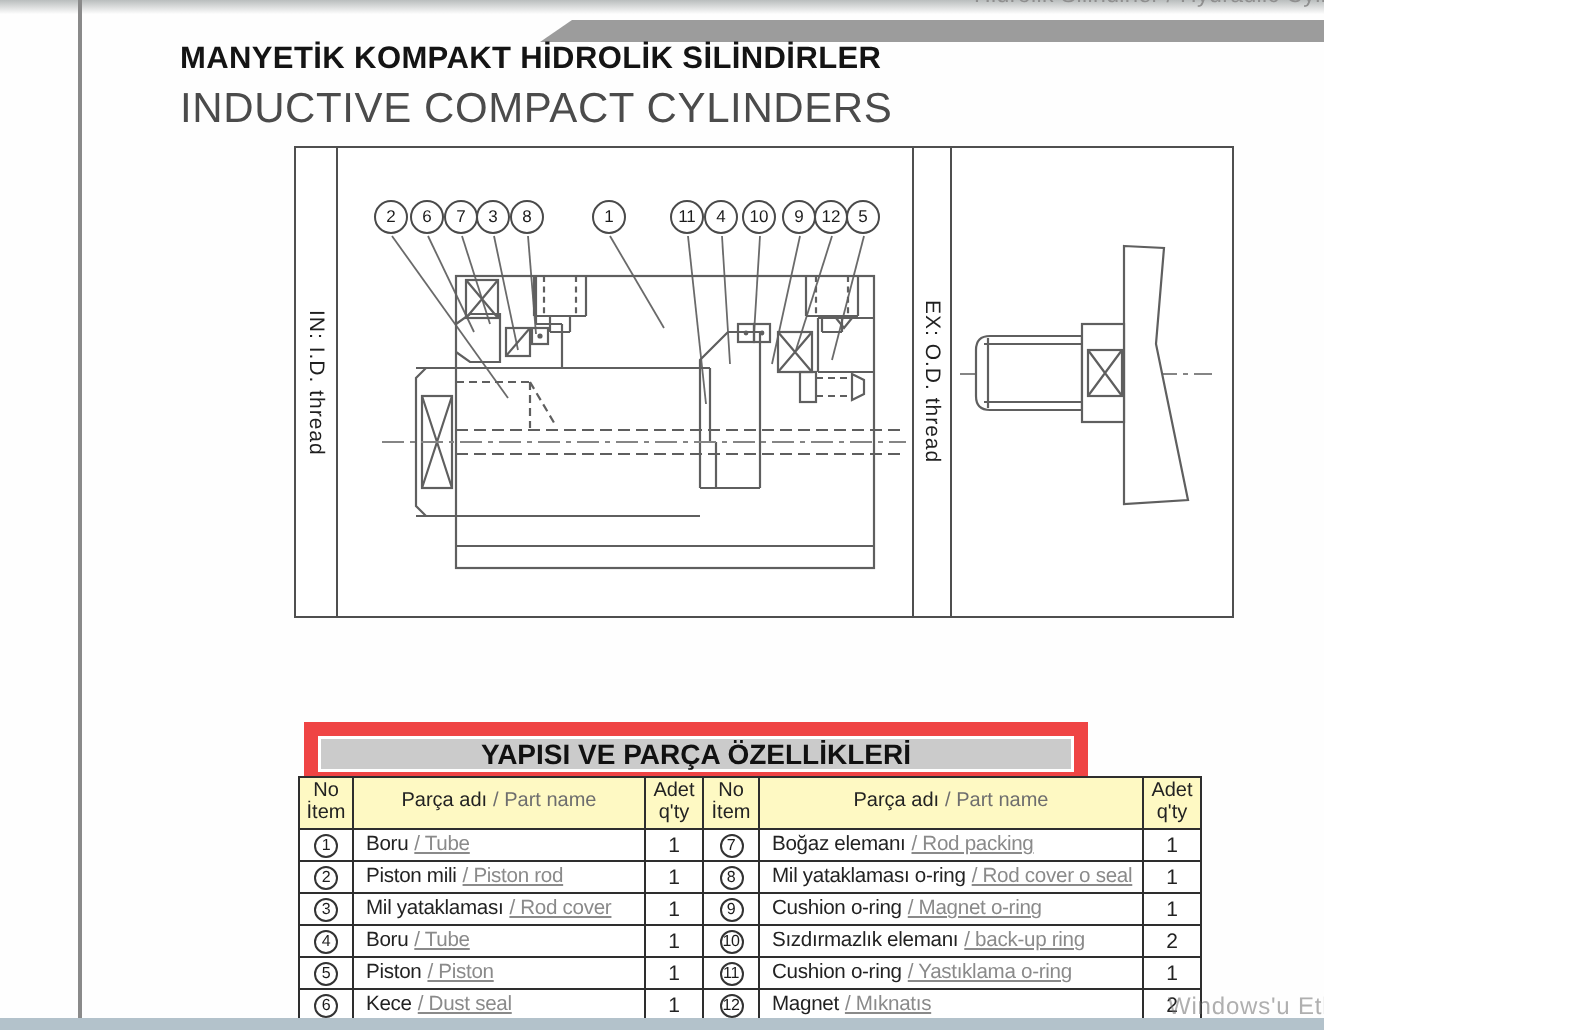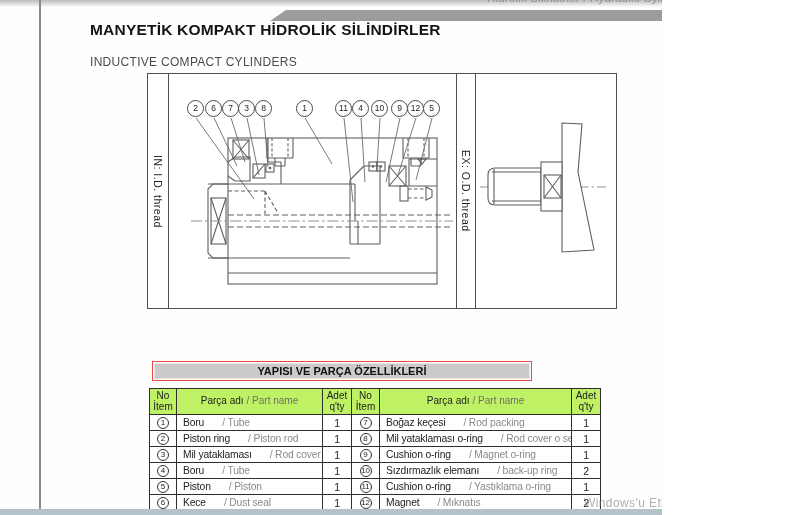--- a/index.html
+++ b/index.html
@@ -8,53 +8,53 @@
   .top-gradient{position:absolute;left:0;top:0;width:791px;height:7px;
         background:linear-gradient(#b9bdbd,#fdfdfd);}
   .vline-left{position:absolute;left:39px;top:0;width:2px;height:509px;background:#8a8a8a;}
   .vline-right{position:absolute;left:746px;top:0;width:2px;height:509px;background:#9a9a9a;}
   .top-cut-text{position:absolute;left:487px;top:-8px;font-size:11.5px;color:#8f8f8f;
         letter-spacing:.2px;white-space:nowrap;}
   .gray-bar{position:absolute;left:270px;top:10px;width:425px;height:11px;background:#9c9c9c;
         clip-path:polygon(16px 0,100% 0,100% 100%,0 100%);}
   .title-block{position:absolute;left:90px;top:21px;}
   .title-block h1{margin:0;font-size:15.5px;font-weight:700;color:#141414;letter-spacing:.2px;}
-  .title-block h2{margin:16px 0 0 0;font-size:12px;font-weight:400;color:#4b4b4b;letter-spacing:.3px;}
+  .title-block h2{margin:4px 0 0 0;font-size:21px;font-weight:400;color:#4b4b4b;letter-spacing:.3px;}
 
   
   .diagram-box{position:absolute;left:147px;top:73px;width:470px;height:236px;
         border:1.5px solid #4f4f4f;display:flex;box-sizing:border-box;background:#fff;}
   .dlabel{writing-mode:vertical-rl;font-size:10.5px;color:#1f1f1f;letter-spacing:.5px;
         display:flex;align-items:center;justify-content:center;box-sizing:border-box;}
   .dlabel-left{width:21px;border-right:1.5px solid #4f4f4f;}
   .dlabel-right{width:20px;border-left:1.5px solid #4f4f4f;border-right:1.5px solid #4f4f4f;}
   .draw-main{width:287px;position:relative;}
   .draw-ext{flex:1;position:relative;}
   .balloon{position:absolute;width:17px;height:17px;border:1px solid #4a4a4a;border-radius:50%;
         background:#fff;font-size:8.5px;line-height:15px;text-align:center;color:#1c1c1c;
         box-sizing:border-box;top:26px;}
 
   
   .section-heading{position:absolute;left:152px;top:361px;width:378px;height:18px;
-        background:#cbcbcb;border:1px solid #ef4444;box-shadow:inset 0 0 0 1.5px #fff;
-        display:flex;align-items:center;justify-content:center;font-size:11px;white-space:nowrap;}
+        background:#cbcbcb;border:7px solid #ef4444;box-shadow:inset 0 0 0 1.5px #fff;
+        display:flex;align-items:center;justify-content:center;font-size:14px;white-space:nowrap;}
   .section-heading .tr{font-weight:700;color:#111;}
   .section-heading .en{font-weight:400;color:#5e5e5e;margin-left:4px;}
 
   
   .parts-table{position:absolute;left:149px;top:388px;width:451px;border-collapse:collapse;
         table-layout:fixed;background:#fff;}
   .parts-table th,.parts-table td{border:1.2px solid #2e2e2e;padding:0;box-sizing:border-box;}
-  .parts-table th{background:#bef264;font-weight:400;font-size:10px;line-height:1.08;
+  .parts-table th{background:#fef9c3;font-weight:400;font-size:10px;line-height:1.08;
         height:26px;color:#222;}
   .parts-table th .hdr-en{color:#6e6e6e;margin-left:3px;margin-top:48px;}
   .parts-table td{height:16px;font-size:10.3px;letter-spacing:-.15px;}
   td.no-cell{text-align:center;}
   td.name-cell{padding-left:6px;white-space:nowrap;overflow:hidden;}
-  td.name-cell .en{color:#8a8a8a;margin-left:18px;}
+  td.name-cell .en{color:#8a8a8a;margin-left:3px;text-decoration:underline;}
   td.qty-cell{text-align:center;font-size:10.5px;}
   .circ{display:inline-block;width:12px;height:12px;border:1px solid #333;border-radius:50%;
         font-size:8px;line-height:10.5px;text-align:center;box-sizing:border-box;color:#1c1c1c;
         vertical-align:middle;}
 
   .watermark{position:absolute;left:584px;top:496px;font-size:12px;color:rgba(110,110,110,.55);
         letter-spacing:.4px;white-space:nowrap;}
   .bottom-strip{position:absolute;left:0;top:509px;width:791px;height:6px;background:#b3c2cb;}
 </style>
 </head>
@@ -209,26 +209,26 @@
             <div>q'ty</div>
         </th>
       </tr>
     </thead>
     <tbody>
       <tr>
         <td class="no-cell"><span class="circ">1</span></td>
         <td class="name-cell"><span>Boru</span><span class="en">/ Tube</span></td>
         <td class="qty-cell">1</td>
         <td class="no-cell"><span class="circ">7</span></td>
-        <td class="name-cell"><span>Boğaz keçesi</span><span class="en">/ Rod packing</span></td>
+        <td class="name-cell"><span>Boğaz elemanı</span><span class="en">/ Rod packing</span></td>
         <td class="qty-cell">1</td>
       </tr>
       <tr>
         <td class="no-cell"><span class="circ">2</span></td>
-        <td class="name-cell"><span>Piston ring</span><span class="en">/ Piston rod</span></td>
+        <td class="name-cell"><span>Piston mili</span><span class="en">/ Piston rod</span></td>
         <td class="qty-cell">1</td>
         <td class="no-cell"><span class="circ">8</span></td>
         <td class="name-cell"><span>Mil yataklaması o-ring</span><span class="en">/ Rod cover o seal</span></td>
         <td class="qty-cell">1</td>
       </tr>
       <tr>
         <td class="no-cell"><span class="circ">3</span></td>
         <td class="name-cell"><span>Mil yataklaması</span><span class="en">/ Rod cover</span></td>
         <td class="qty-cell">1</td>
         <td class="no-cell"><span class="circ">9</span></td>

